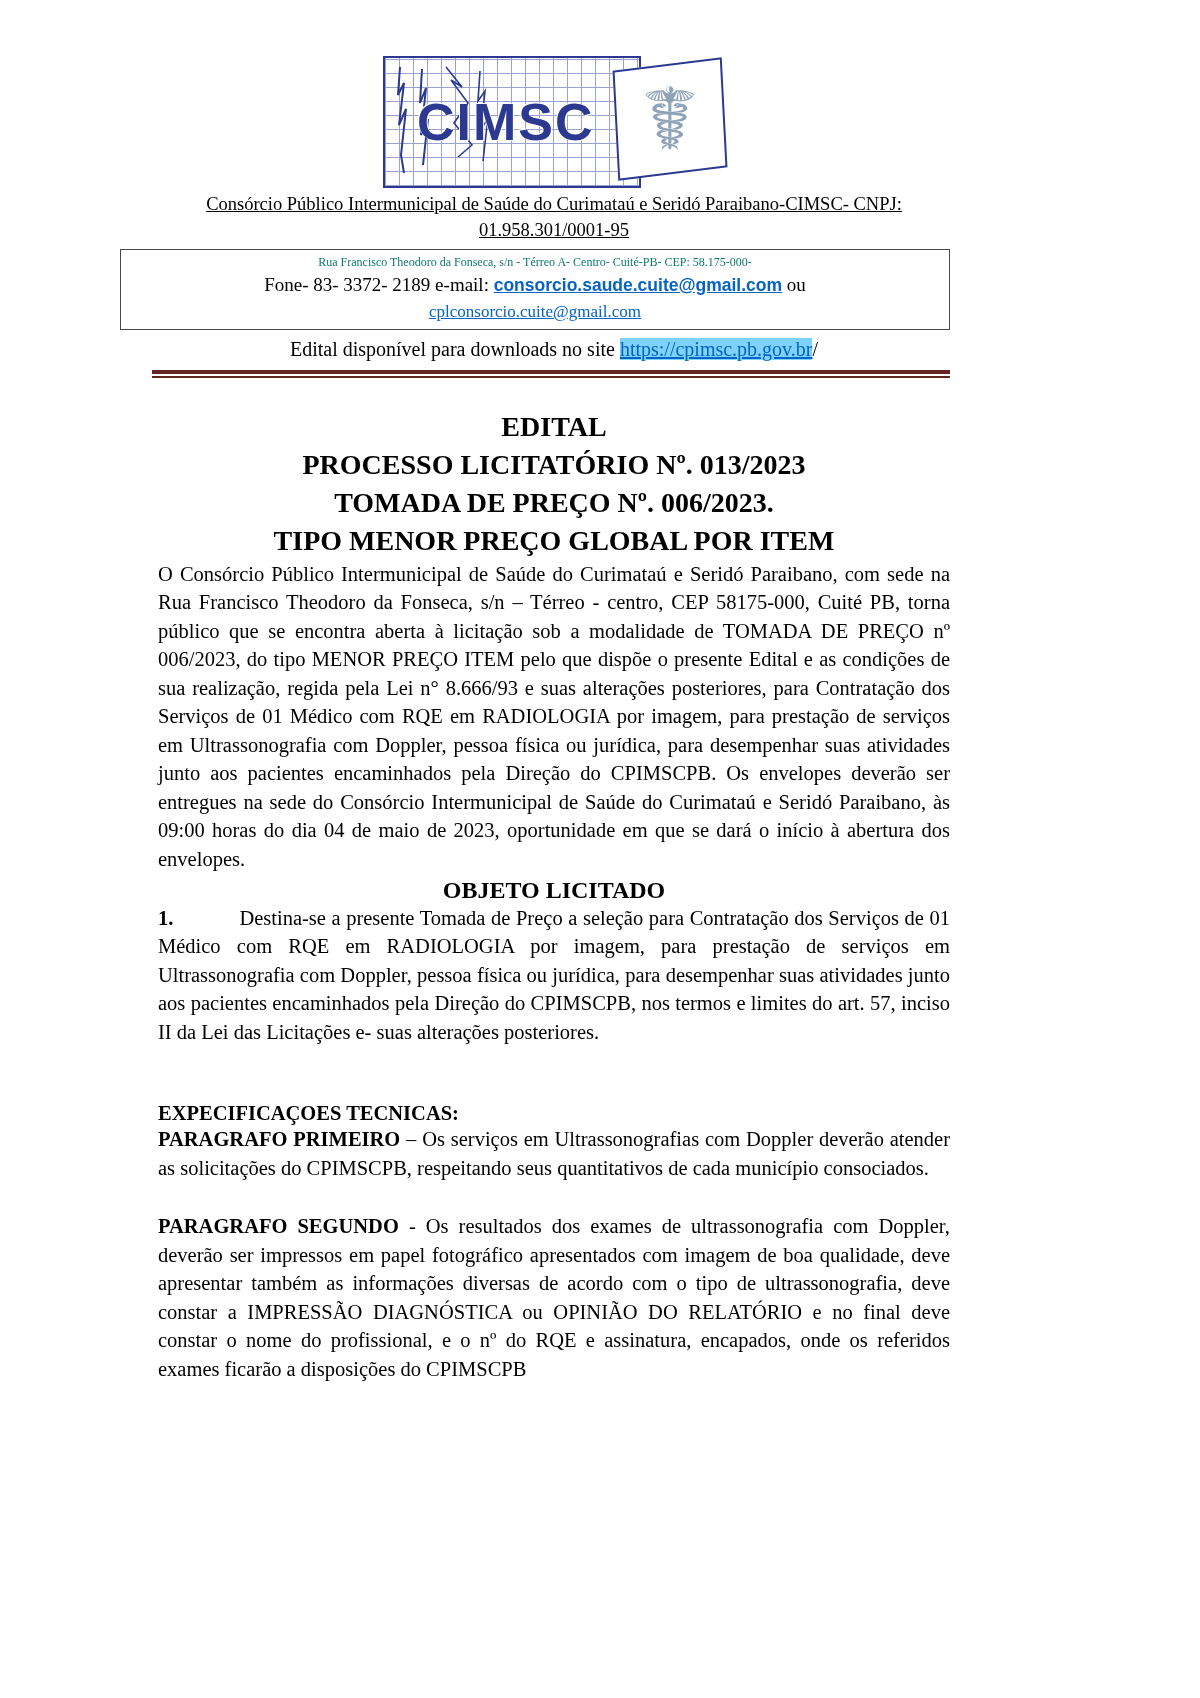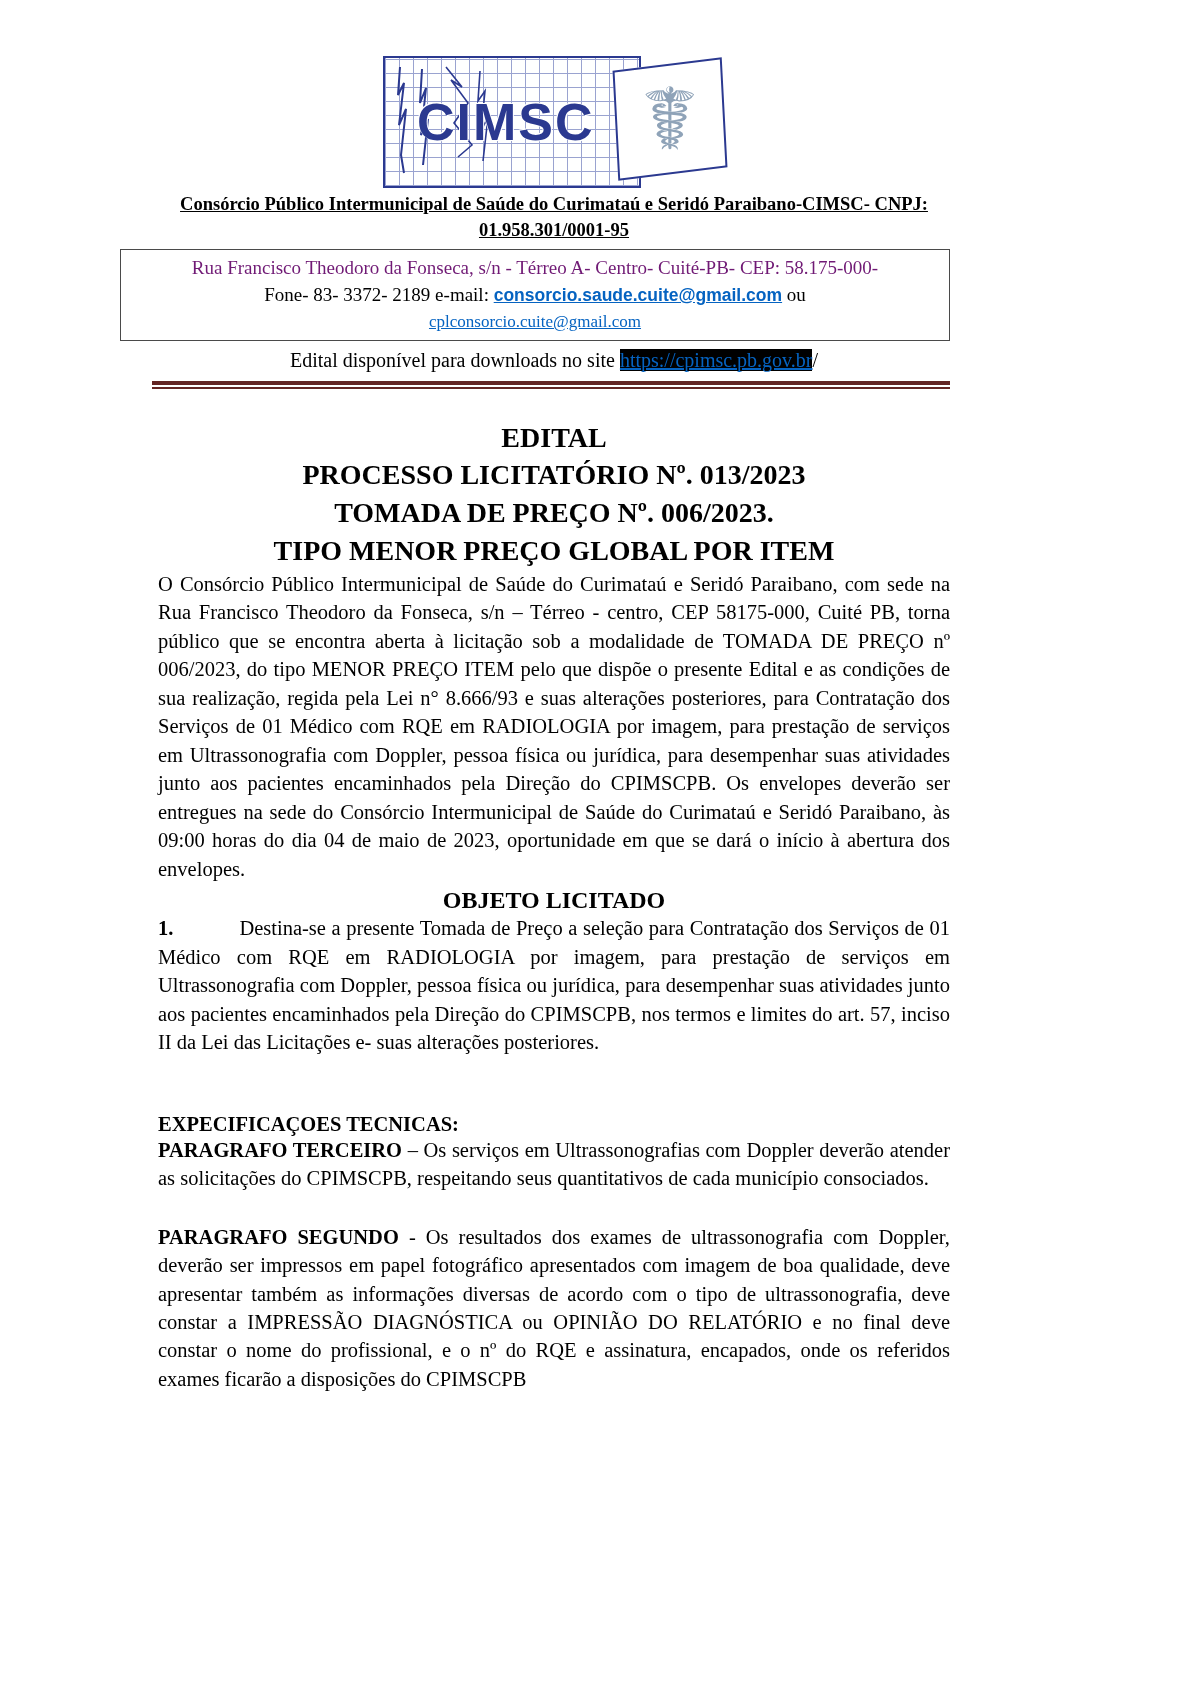--- a/index.html
+++ b/index.html
@@ -48,41 +48,41 @@
   }
   .caduceus {
     font-family: "DejaVu Sans", sans-serif;
     font-size: 86px; line-height: 1;
     color: #8fa3b8;
     transform: rotate(7deg) skewX(4deg);
   }
 
   
   .org-line {
-    text-align: center; font-weight: bold; font-size: 18.5px;
+    text-align: center; font-weight: normal; font-size: 18.5px;
     line-height: 1.4; text-decoration: underline;
   }
   .addr-box {
     border: 1.5px solid #4a4a4a;
     margin: 5px 0 0 -38px;
     width: calc(100% + 38px);
     box-sizing: border-box;
     padding: 4px 10px 6px;
     text-align: center;
   }
-  .addr-red { color: #701a75; font-size: 19px; line-height: 1.45; }
+  .addr-red { color: #0f766e; font-size: 12px; line-height: 1.45; }
   .phone-line { font-size: 19px; line-height: 1.5; }
   .email-bold {
     font-family: "Liberation Sans", sans-serif;
     font-weight: bold; font-size: 17.5px;
     color: #0563c1; text-decoration: underline; cursor: pointer;
   }
   .email-serif { font-size: 17px; color: #0563c1; text-decoration: underline; cursor: pointer; line-height: 1.4; }
   .download-line { text-align: center; font-size: 20px; margin-top: 6px; line-height: 1.3; }
-  .site-link { background: #000000; color: #0563c1; text-decoration: underline; cursor: pointer; margin-top: 28px; }
+  .site-link { background: #7dd3fc; color: #0563c1; text-decoration: underline; cursor: pointer; margin-top: 28px; }
   .double-rule {
     margin: 8px 0 0 -6px;
     width: calc(100% + 6px);
     height: 8px; box-sizing: border-box;
     border-top: 4px solid #632423;
     border-bottom: 2px solid #632423;
   }
 
   
   .title-block {
@@ -148,18 +148,18 @@
     <div>TIPO MENOR PREÇO GLOBAL POR ITEM</div>
   </div>
 
   <p class="body-text">O Consórcio Público Intermunicipal de Saúde do Curimataú e Seridó Paraibano, com sede na Rua Francisco Theodoro da Fonseca, s/n – Térreo - centro, CEP 58175-000, Cuité PB, torna público que se encontra aberta à licitação sob a modalidade de TOMADA DE PREÇO nº 006/2023, do tipo MENOR PREÇO ITEM pelo que dispõe o presente Edital e as condições de sua realização, regida pela Lei n° 8.666/93 e suas alterações posteriores, para Contratação dos Serviços de 01 Médico com RQE em RADIOLOGIA por imagem, para prestação de serviços em Ultrassonografia com Doppler, pessoa física ou jurídica, para desempenhar suas atividades junto aos pacientes encaminhados pela Direção do CPIMSCPB. Os envelopes deverão ser entregues na sede do Consórcio Intermunicipal de Saúde do Curimataú e Seridó Paraibano, às 09:00 horas do dia 04 de maio de 2023, oportunidade em que se dará o início à abertura dos envelopes.</p>
 
   <h3 class="center-heading">OBJETO LICITADO</h3>
   <p class="body-text"><strong>1.</strong><span class="tab-space"></span><span>Destina-se a presente Tomada de Preço a seleção para Contratação dos Serviços de 01 Médico com RQE em RADIOLOGIA por imagem, para prestação de serviços em Ultrassonografia com Doppler, pessoa física ou jurídica, para desempenhar suas atividades junto aos pacientes encaminhados pela Direção do CPIMSCPB, nos termos e limites do art. 57, inciso II da Lei das Licitações e- suas alterações posteriores.</span></p>
 
   <h3 class="left-heading">EXPECIFICAÇOES TECNICAS:</h3>
 
-  <p class="body-text"><strong>PARAGRAFO TERCEIRO</strong><span> – Os serviços em Ultrassonografias com Doppler deverão atender as solicitações do CPIMSCPB, respeitando seus quantitativos de cada município consociados.</span></p>
+  <p class="body-text"><strong>PARAGRAFO PRIMEIRO</strong><span> – Os serviços em Ultrassonografias com Doppler deverão atender as solicitações do CPIMSCPB, respeitando seus quantitativos de cada município consociados.</span></p>
 
   <p class="body-text gap-top"><strong>PARAGRAFO SEGUNDO</strong><span> - Os resultados dos exames de ultrassonografia com Doppler, deverão ser impressos em papel fotográfico apresentados com imagem de boa qualidade, deve apresentar também as informações diversas de acordo com o tipo de ultrassonografia, deve constar a IMPRESSÃO DIAGNÓSTICA ou OPINIÃO DO RELATÓRIO e no final deve constar o nome do profissional, e o nº do RQE e assinatura, encapados, onde os referidos exames ficarão a disposições do CPIMSCPB</span></p>
 
 
 </div>
 
 </body></html>

